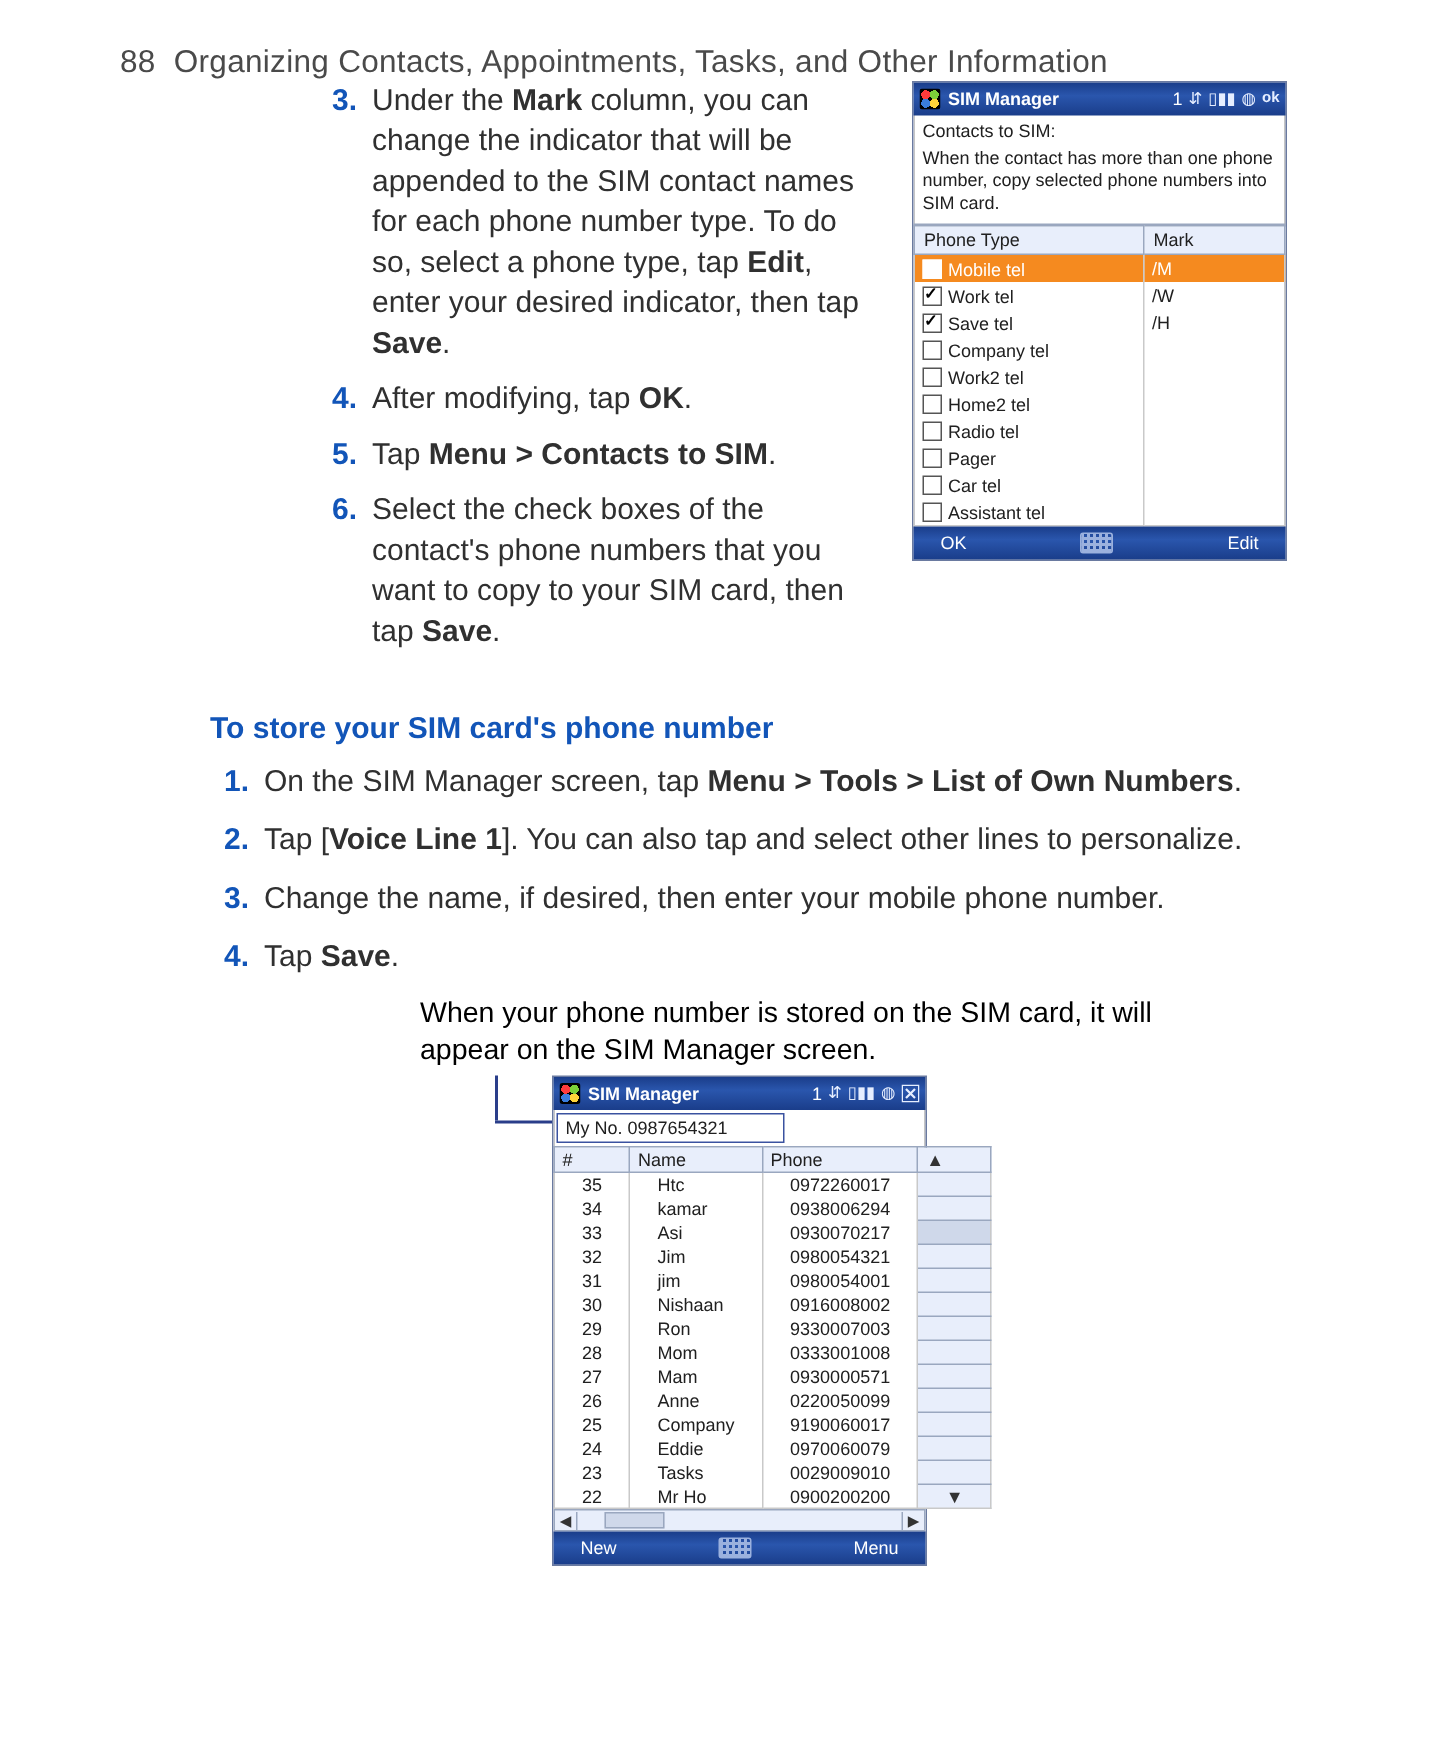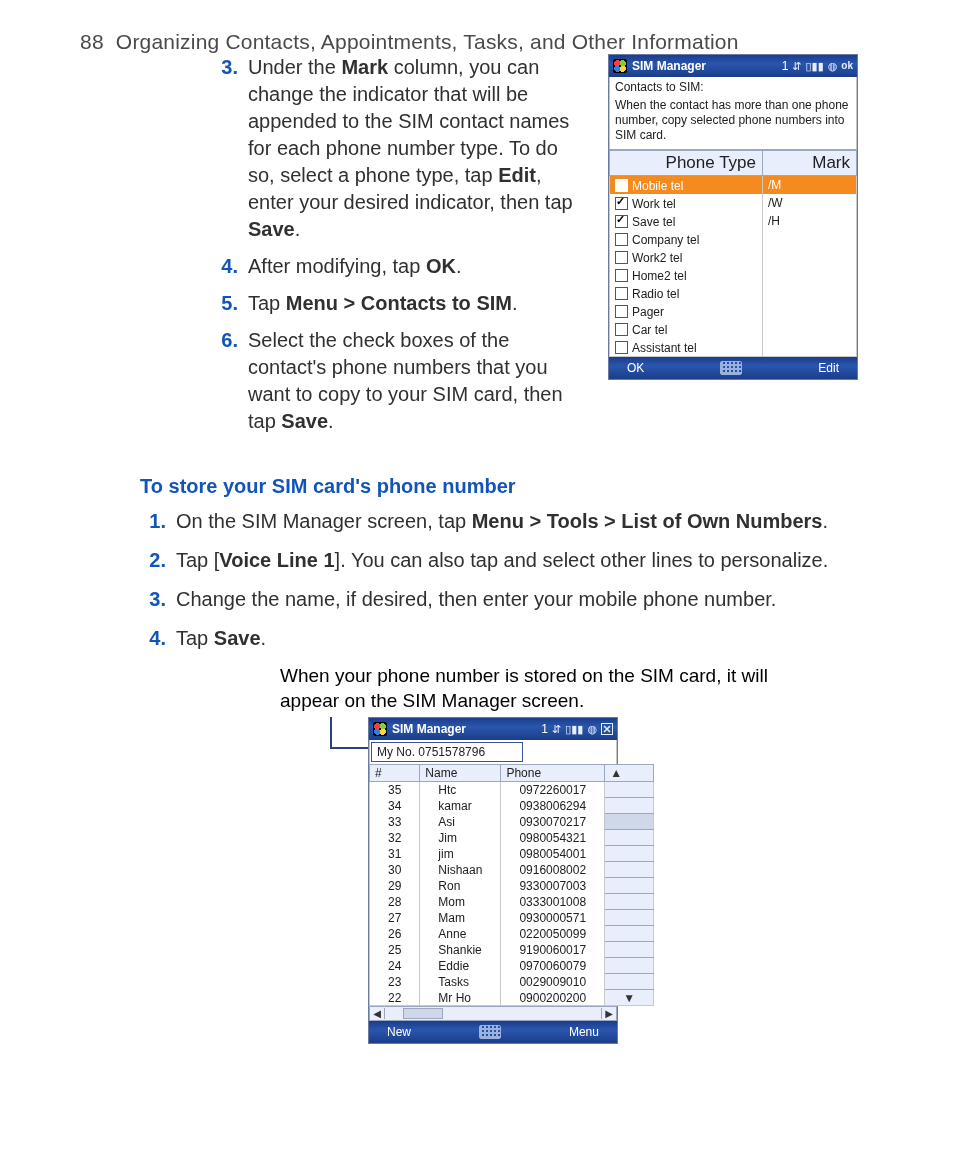--- a/index.html
+++ b/index.html
@@ -159,24 +159,24 @@
     border-bottom: 1px solid #9aa7bf;
   }
   .instruction-title { padding: 3px 6px 0 6px; }
   .tbl {
     width: 100%;
     border-collapse: collapse;
   }
   .tbl th {
     background: #e8eefb;
     font-weight: 400;
-    text-align: right;
+    text-align: left;
     border: 1px solid #9aa7bf;
     padding: 2px 6px;
-    font-size: 17px;
+    font-size: 12px;
   }
   .tbl td {
     border-left: 1px solid #c9c9c9;
     border-right: 1px solid #c9c9c9;
     padding: 1px 4px 1px 5px;
     font-size: 12px;
     height: 16px;
     vertical-align: middle;
   }
   .tbl tr:last-child td { border-bottom: 1px solid #c9c9c9; }
@@ -401,21 +401,21 @@
           <span class="snd-icon">◍</span>
           <span class="close-icon">
             <svg width="12" height="12" viewBox="0 0 12 12">
                 <rect x="0.5" y="0.5" width="11" height="11" fill="none" stroke="#e6eeff"></rect>
                 <path d="M3 3 L9 9 M9 3 L3 9" stroke="#e6eeff" stroke-width="1.5"></path>
               </svg>
           </span>
         </div>
       </div>
       <div class="body-area">
-        <div class="myno-box">My No. 0751578796</div>
+        <div class="myno-box">My No. 0987654321</div>
         <table class="tbl contacts-tbl">
           <thead>
             <tr>
               <th style="width:28px;">#</th>
               <th style="width:100px;">Name</th>
               <th>Phone</th>
               <th class="scroll-col">▲</th>
             </tr>
           </thead>
           <tbody id="shot2-rows">
@@ -474,21 +474,21 @@
                 <td class="scroll-col"></td>
               </tr>
               <tr>
                 <td>26</td>
                 <td>Anne</td>
                 <td>0220050099</td>
                 <td class="scroll-col"></td>
               </tr>
               <tr>
                 <td>25</td>
-                <td>Shankie</td>
+                <td>Company</td>
                 <td>9190060017</td>
                 <td class="scroll-col"></td>
               </tr>
               <tr>
                 <td>24</td>
                 <td>Eddie</td>
                 <td>0970060079</td>
                 <td class="scroll-col"></td>
               </tr>
               <tr>

